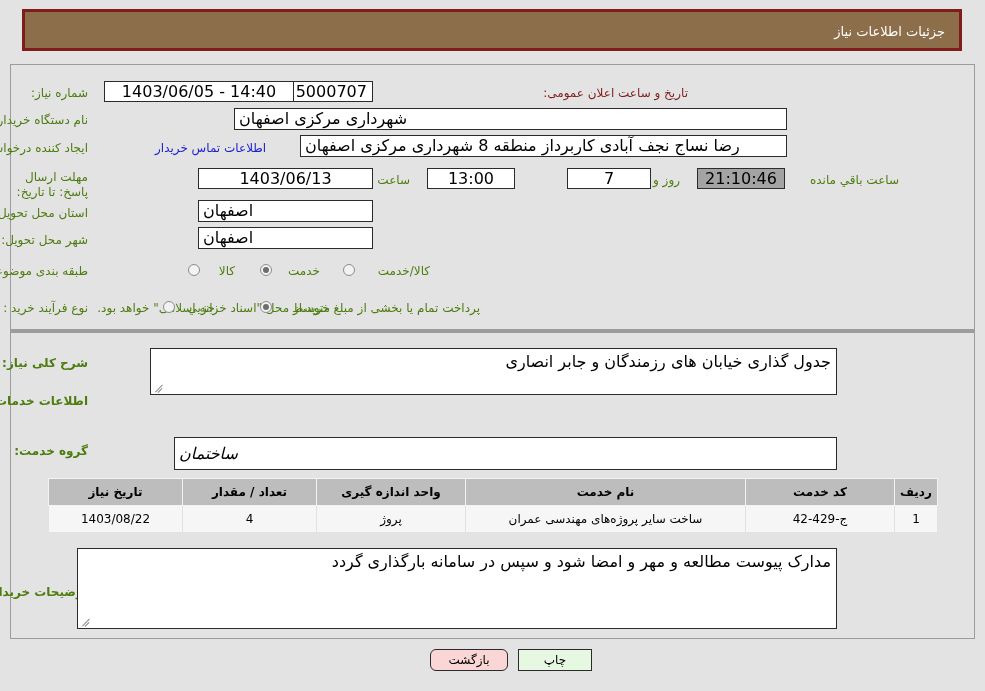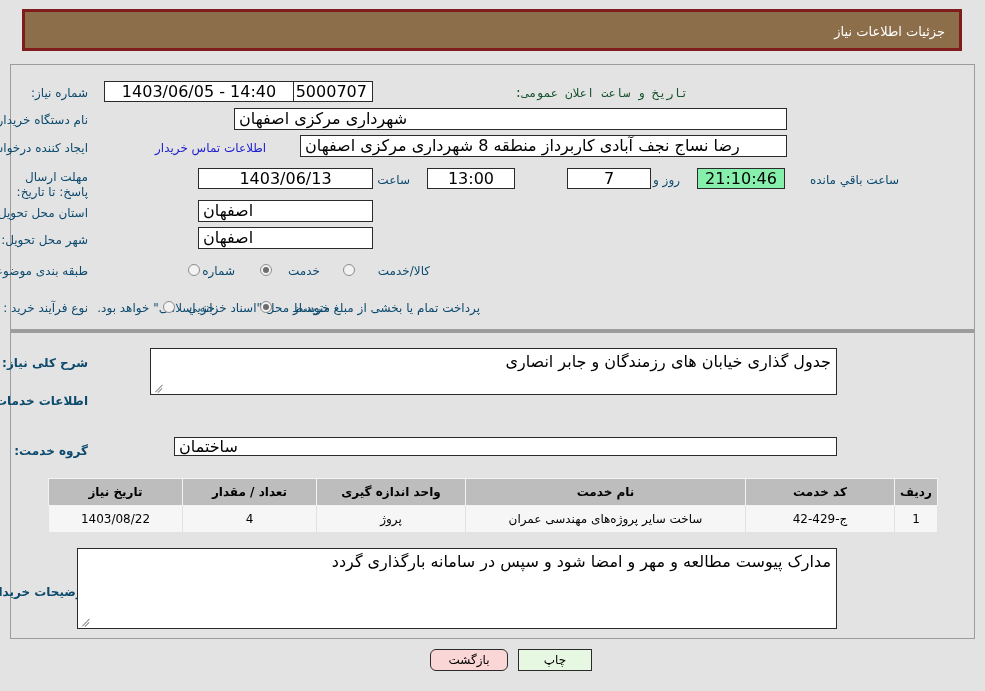--- a/index.html
+++ b/index.html
@@ -90,25 +90,25 @@
     box-sizing: border-box;
     z-index: 8;
   }
   #panel-top   { left: 10px; top: 64px;  width: 965px; height: 266px; }
   #panel-body  { left: 10px; top: 332px; width: 965px; height: 307px; }
 
   
   .lbl {
     position: absolute;
     font-size: 12px;
-    color: #0c4a6e;
+    color: #4d7c0f;
     white-space: nowrap;
     z-index: 12;
   }
-  .lbl.brown { color: #14532d; font-family: Liberation Mono, monospace; }
+  .lbl.brown { color: #7f1d1d; }
   .lbl.bold  { font-weight: bold; }
   .lbl.link  { color: #2020d0; }
 
   
   .fld {
     position: absolute;
     background: #ffffff;
     border: 1px solid #2b2b2b;
     box-sizing: border-box;
     font-size: 16px;
@@ -118,21 +118,21 @@
     padding: 0 4px;
     z-index: 12;
     display: flex;
     align-items: center;
     overflow: hidden;
     white-space: nowrap;
   }
   .fld.center { justify-content: center; }
   .fld.right  { justify-content: flex-end; }
   .fld.ltr    { direction: ltr; }
-  .fld.cream  { background: #86efac; }
+  .fld.cream  { background: #a3a3a3; }
 
   
   .ta {
     position: absolute;
     background: #ffffff;
     border: 1px solid #2b2b2b;
     box-sizing: border-box;
     font-size: 16px;
     color: #000;
     padding: 3px 5px 0 5px;
@@ -280,21 +280,21 @@
 <div class="lbl" style="right:86px; top:173px;">ساعت باقي مانده</div>
 
 <div class="lbl" style="right:897px; top:206px;">استان محل تحویل:</div>
 <div class="fld right" style="right:612px; top:200px; width:175px; height:22px;">اصفهان</div>
 
 <div class="lbl" style="right:897px; top:233px;">شهر محل تحویل:</div>
 <div class="fld right" style="right:612px; top:227px; width:175px; height:22px;">اصفهان</div>
 
 <div class="lbl" style="right:897px; top:264px;">طبقه بندی موضوعی:</div>
 <div class="radio" style="right:785px; top:264px;"></div>
-<div class="lbl" style="right:750px; top:264px;">شماره</div>
+<div class="lbl" style="right:750px; top:264px;">کالا</div>
 <div class="radio on" style="right:713px; top:264px;"></div>
 <div class="lbl" style="right:665px; top:264px;">خدمت</div>
 <div class="radio" style="right:630px; top:264px;"></div>
 <div class="lbl" style="right:555px; top:264px;">کالا/خدمت</div>
 
 <div class="lbl" style="right:897px; top:301px;">نوع فرآیند خرید :</div>
 <div class="radio" style="right:810px; top:301px;"></div>
 <div class="lbl" style="right:770px; top:301px;">جزیي</div>
 <div class="radio on" style="right:713px; top:301px;"></div>
 <div class="lbl" style="right:655px; top:301px;">متوسط</div>
@@ -304,21 +304,21 @@
 
 <div class="lbl bold" style="right:897px; top:356px;">شرح کلی نیاز:</div>
 <div class="ta" style="left:150px; top:348px; width:687px; height:47px;">
   <div style="text-align:right;">جدول گذاری خیابان های رزمندگان و جابر انصاری</div>
   <span class="grip"></span>
 </div>
 
 <div class="lbl bold" style="right:897px; top:394px;">اطلاعات خدمات مورد نیاز</div>
 
 <div class="lbl bold" style="right:897px; top:444px;">گروه خدمت:</div>
-<div class="fld right" style="left:174px; top:437px; width:663px; height:19px;">ساختمان</div>
+<div class="fld right" style="left:174px; top:437px; width:663px; height:33px;font-style:italic;">ساختمان</div>
 
 <table class="tbl">
   <thead>
     <tr>
       <th style="width:34px;">ردیف</th>
       <th style="width:140px;">کد خدمت</th>
       <th>نام خدمت</th>
       <th style="width:140px;">واحد اندازه گیری</th>
       <th style="width:125px;">تعداد / مقدار</th>
       <th style="width:125px;">تاریخ نیاز</th>

